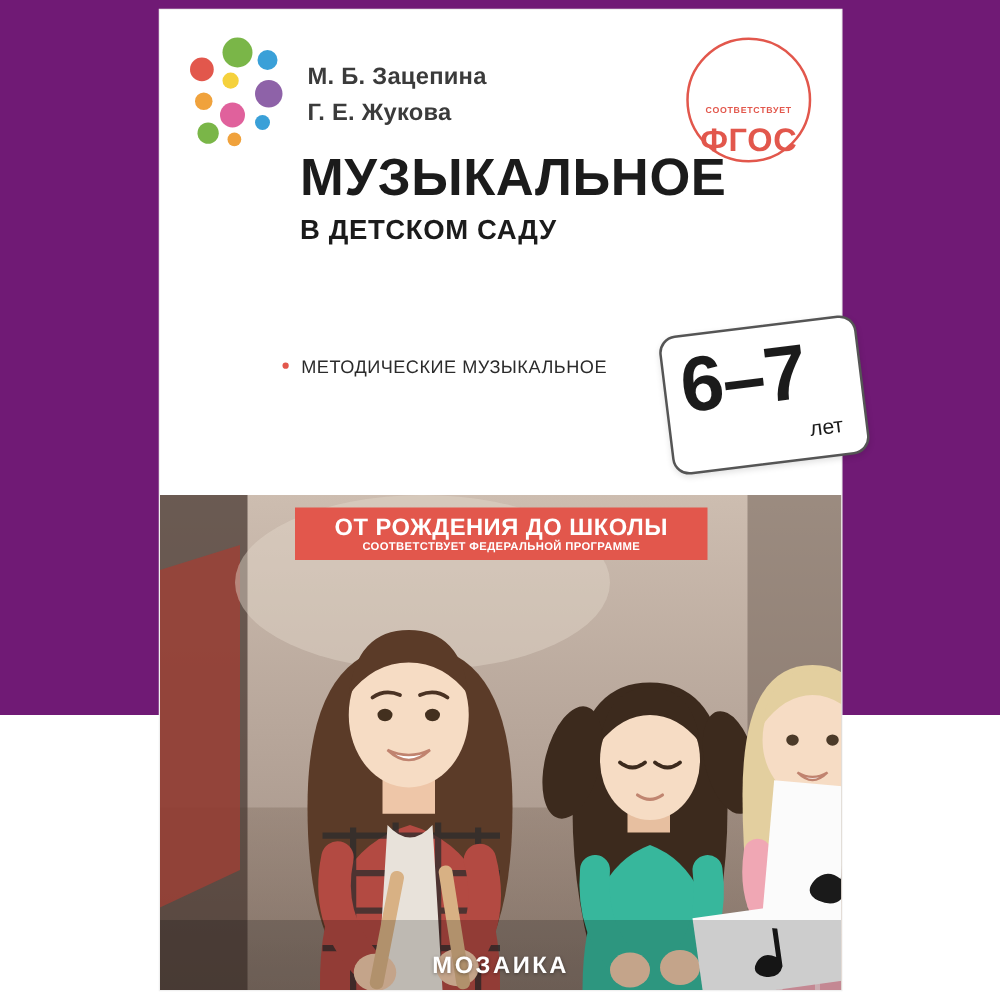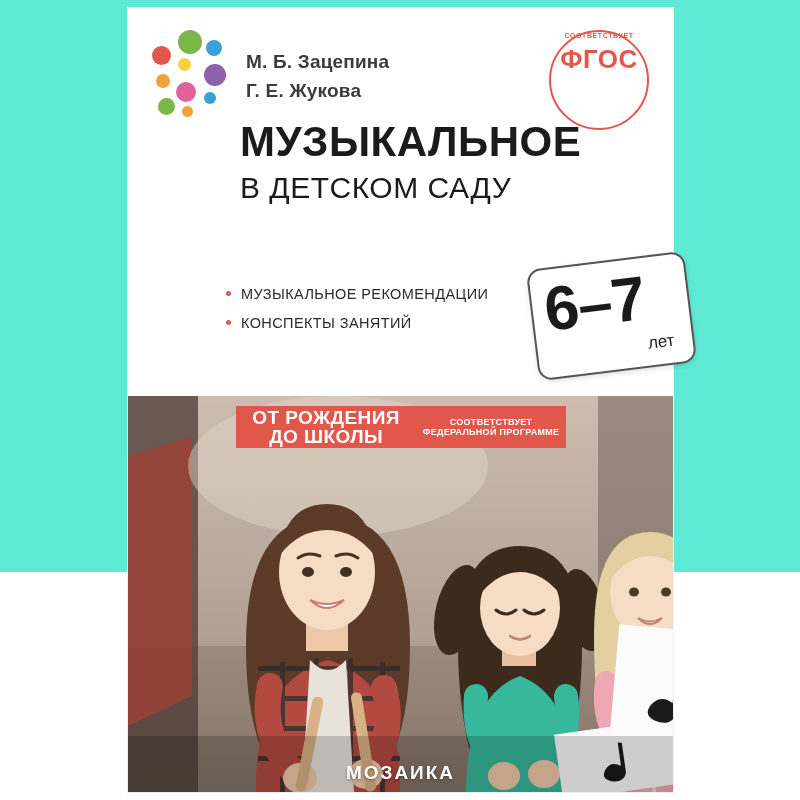--- a/index.html
+++ b/index.html
@@ -12,21 +12,21 @@
     width: 800px;
     height: 800px;
     font-family: "Liberation Sans", sans-serif;
     overflow: hidden;
   }
 
   .page {
     position: relative;
     width: 800px;
     height: 572px;
-    background: #5eead4;
+    background: #701a75;
   }
 
   
   .cover {
     position: absolute;
     left: 128px;
     top: 8px;
     width: 545px;
     height: 784px;
     background: #ffffff;
@@ -65,21 +65,21 @@
     right: 24px;
     top: 22px;
     width: 100px;
     height: 100px;
     border-radius: 50%;
     border: 2px solid #e2574c;
     color: #e2574c;
     display: flex;
     flex-direction: column;
     align-items: center;
-    justify-content: flex-start;
+    justify-content: flex-end;
     text-align: center;
     box-sizing: border-box;
   }
   .fgos .fgos-small {
     font-size: 7px;
     letter-spacing: 0.6px;
     font-weight: bold;
     margin-bottom: 4px;
     line-height: 1.1;
   }
@@ -98,22 +98,22 @@
   }
   .title-line1, .title-line2 {
     color: #1b1b1b;
     font-size: 42px;
     font-weight: bold;
     line-height: 1.06;
     letter-spacing: 0.5px;
   }
   .title-line3 {
     color: #1b1b1b;
-    font-size: 30px;
-    font-weight: normal;
+    font-size: 22px;
+    font-weight: bold;
     letter-spacing: 0.5px;
     margin-top: 6px;
   }
 
   
   .bullets {
     position: absolute;
     left: 98px;
     top: 278px;
     width: 420px;
@@ -184,21 +184,21 @@
   
   .series {
     position: absolute;
     left: 108px;
     top: 398px;
     width: 330px;
     height: 42px;
     background: #e2574c;
     color: #ffffff;
     display: flex;
-    flex-direction: row;
+    flex-direction: column;
     align-items: center;
     justify-content: center;
     text-align: center;
   }
   .series .series-main {
     font-size: 19px;
     font-weight: bold;
     letter-spacing: 0.4px;
     line-height: 1;
   }
@@ -253,25 +253,21 @@
     </div>
 
     <div class="title-block">
       <div class="title-line1">МУЗЫКАЛЬНОЕ</div>
       <div class="title-line3">В ДЕТСКОМ САДУ</div>
     </div>
 
     <div class="bullets">
       <div class="bullet">
         <span class="bdot"></span>
-        <span>МУЗЫКАЛЬНОЕ РЕКОМЕНДАЦИИ</span>
-      </div>
-      <div class="bullet">
-        <span class="bdot"></span>
-        <span>КОНСПЕКТЫ ЗАНЯТИЙ</span>
+        <span>МЕТОДИЧЕСКИЕ МУЗЫКАЛЬНОЕ</span>
       </div>
     </div>
 
     <div class="age-badge">
       <span class="age-num">6–7</span>
       <span class="age-unit">лет</span>
     </div>
 
     <div class="photo">
       <svg width="545" height="396" viewBox="0 0 545 396" xmlns="http://www.w3.org/2000/svg" aria-hidden="true">

